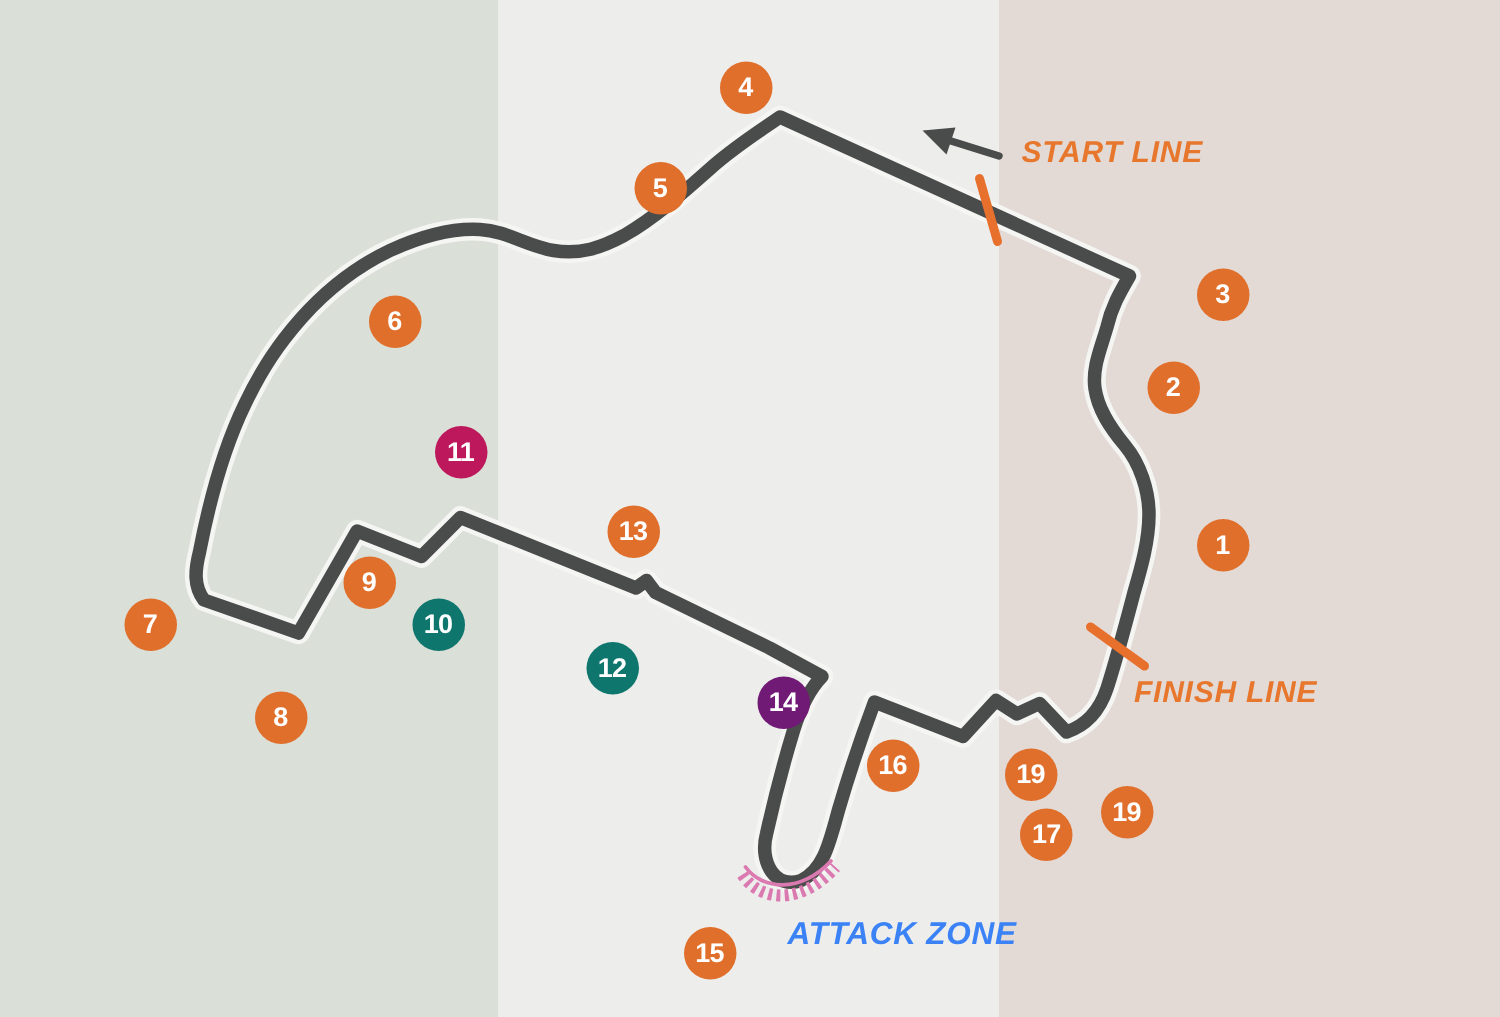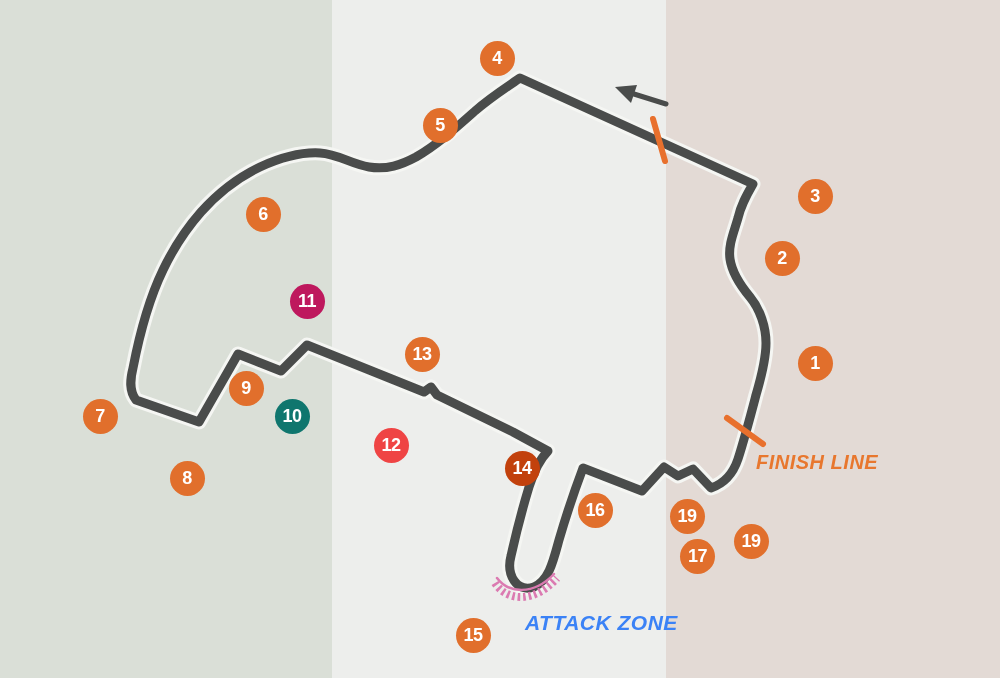--- a/index.html
+++ b/index.html
@@ -118,25 +118,26 @@
       <div class="turn-marker" style="left: 782px; top: 258px; background: rgb(225, 111, 44);">2</div>
       <div class="turn-marker" style="left: 815px; top: 196px; background: rgb(225, 111, 44);">3</div>
       <div class="turn-marker" style="left: 497px; top: 58px; background: rgb(225, 111, 44);">4</div>
       <div class="turn-marker" style="left: 440px; top: 125px; background: rgb(225, 111, 44);">5</div>
       <div class="turn-marker" style="left: 263px; top: 214px; background: rgb(225, 111, 44);">6</div>
       <div class="turn-marker" style="left: 100px; top: 416px; background: rgb(225, 111, 44);">7</div>
       <div class="turn-marker" style="left: 187px; top: 478px; background: rgb(225, 111, 44);">8</div>
       <div class="turn-marker" style="left: 246px; top: 388px; background: rgb(225, 111, 44);">9</div>
       <div class="turn-marker" style="left: 292px; top: 416px; background: #0f766e;">10</div>
       <div class="turn-marker" style="left: 307px; top: 301px; background: #be185d;">11</div>
-      <div class="turn-marker" style="left: 391px; top: 445px; background: #ef4444;">12</div>
+      <div class="turn-marker" style="left: 408px; top: 445px; background: #0f766e;">12</div>
       <div class="turn-marker" style="left: 422px; top: 354px; background: rgb(225, 111, 44);">13</div>
-      <div class="turn-marker" style="left: 522px; top: 468px; background: #c2410c;">14</div>
+      <div class="turn-marker" style="left: 522px; top: 468px; background: #701a75;">14</div>
       <div class="turn-marker" style="left: 473px; top: 607px; background: rgb(225, 111, 44); margin-top: 11px;">15</div>
       <div class="turn-marker" style="left: 595px; top: 510px; background: rgb(225, 111, 44);">16</div>
       <div class="turn-marker" style="left: 639px; top: 556px; background: rgb(225, 111, 44); margin-left: 41px;">17</div>
       <div class="turn-marker" style="left: 687px; top: 516px; background: rgb(225, 111, 44);">19</div>
       <div class="turn-marker" style="left: 751px; top: 541px; background: rgb(225, 111, 44);">19</div>
     </div>
 
+  <div class="map-label label-start" style="color: rgb(232, 119, 46);">START LINE</div>
   <div class="map-label label-finish" style="color: rgb(232, 119, 46);">FINISH LINE</div>
   <div class="map-label label-attack" style="color: #3b82f6;">ATTACK ZONE</div>
 </div>
 
 </body></html>

